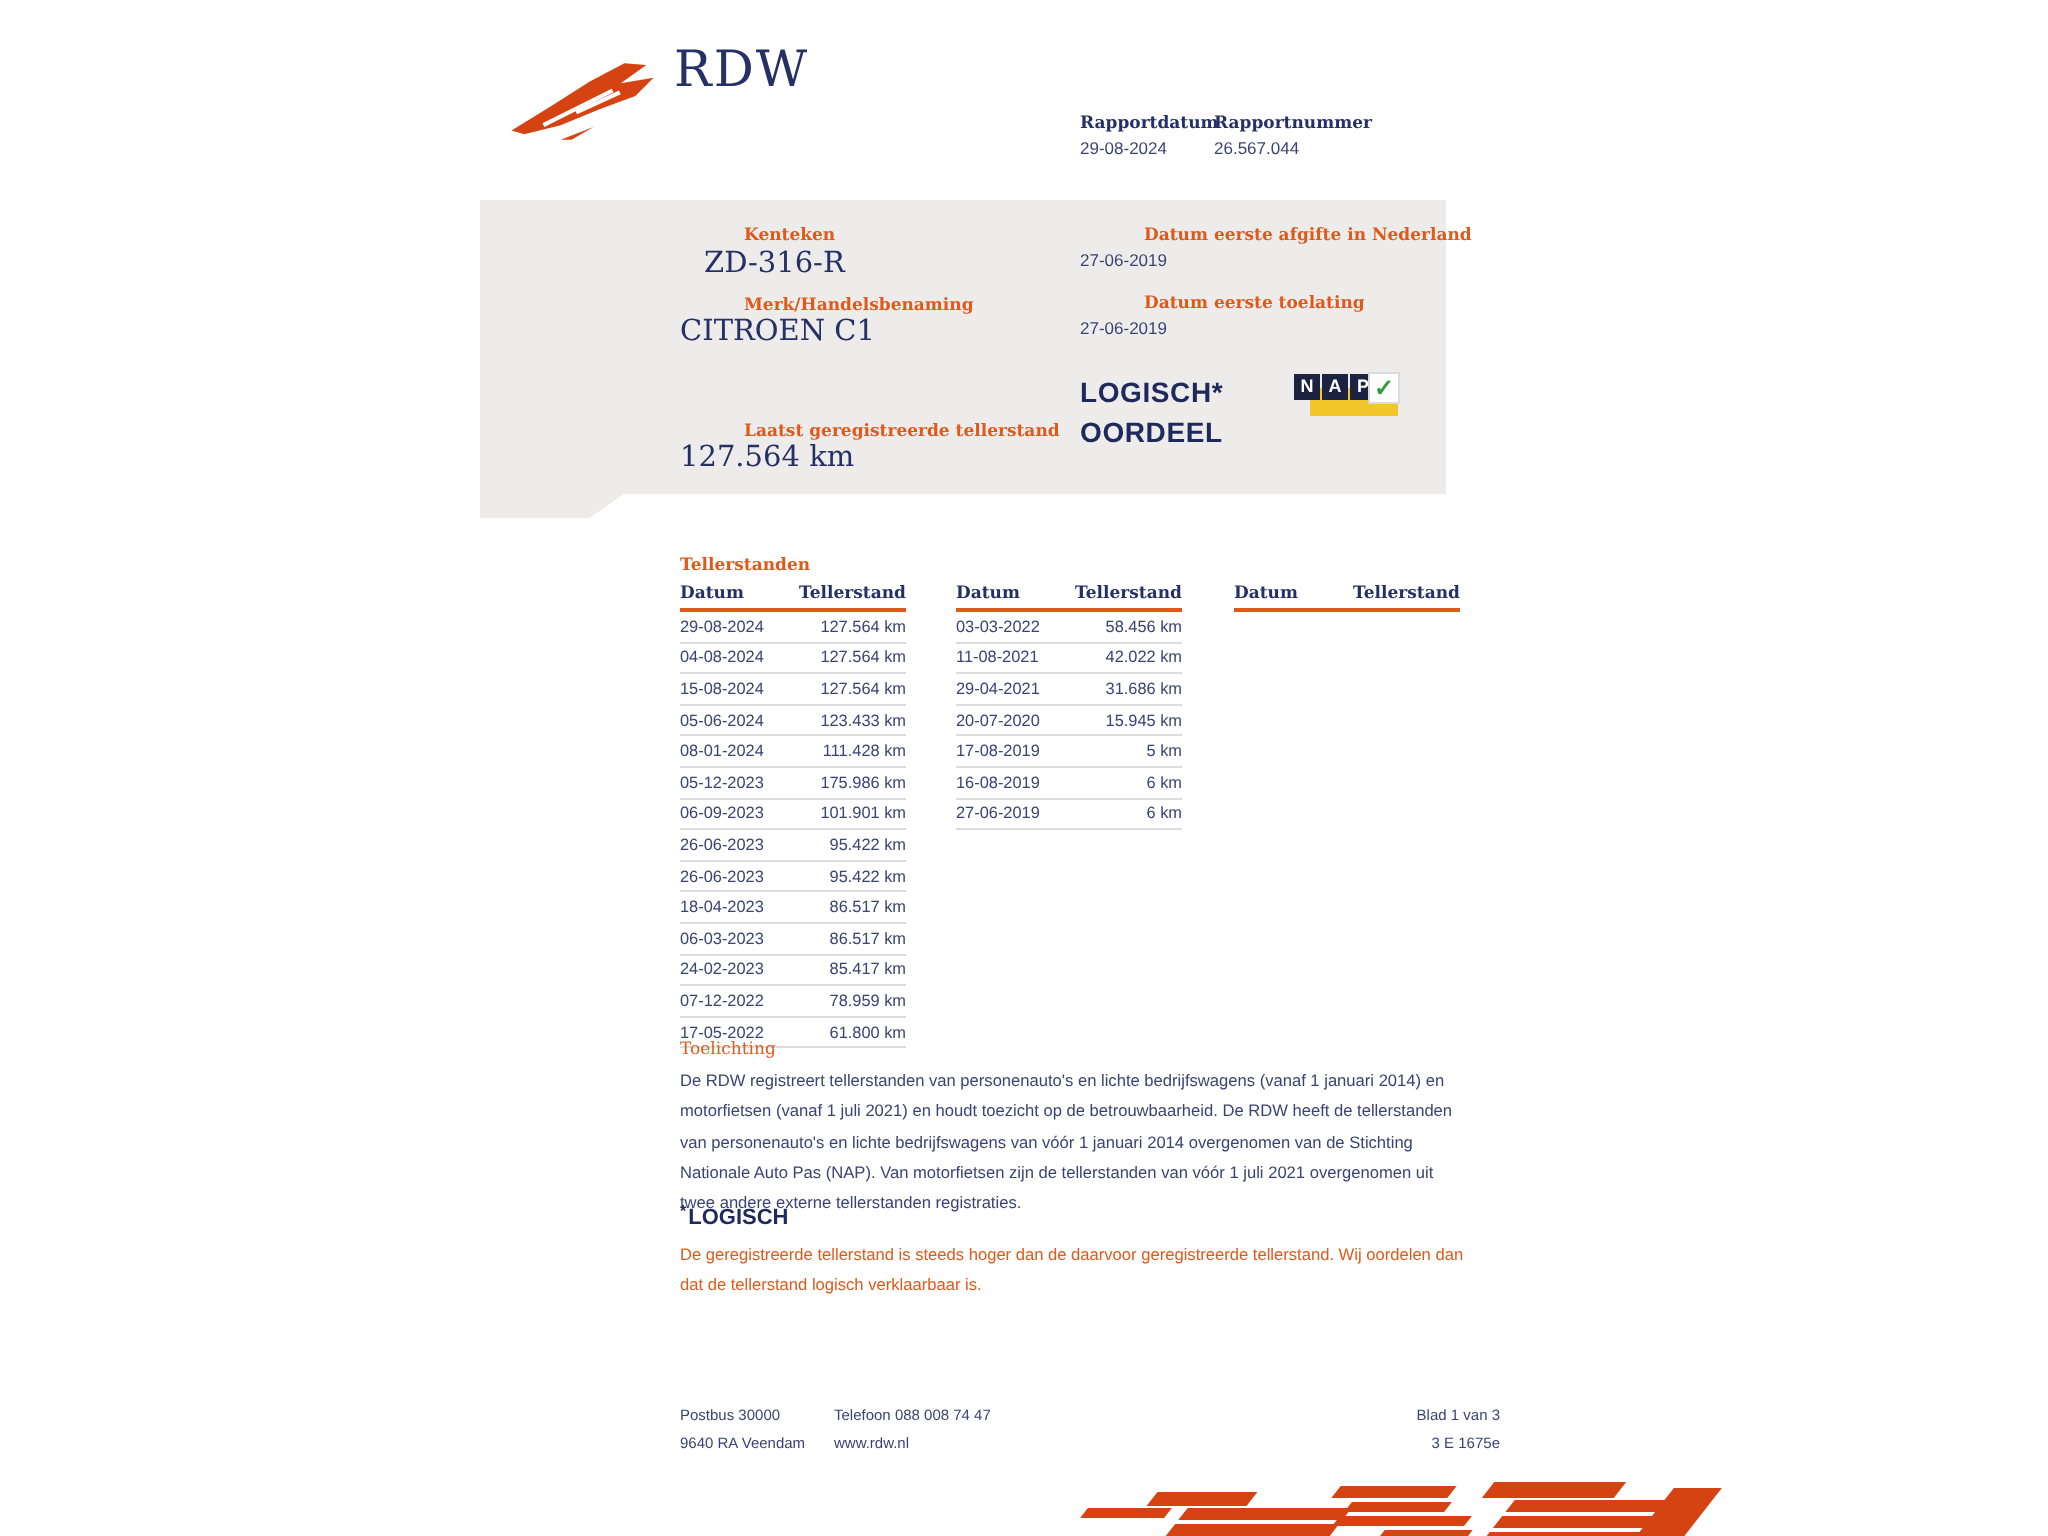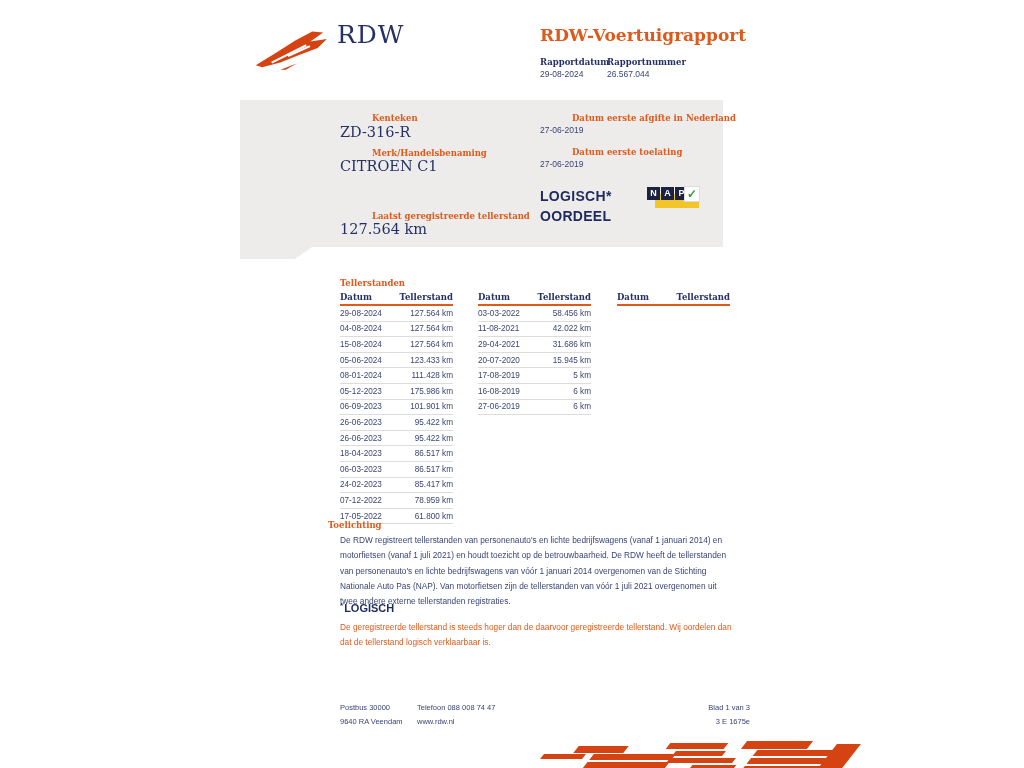--- a/index.html
+++ b/index.html
@@ -20,21 +20,21 @@
 
   
   #graybox{position:absolute;left:240px;top:100px;width:483px;height:147px;background:#eeeceb;}
   #graybox-tab{position:absolute;left:240px;top:247px;width:72px;height:12px;background:#eeeceb;
                clip-path:polygon(0 0,100% 0,76% 100%,0 100%);}
   .obx-label{position:absolute;font-family:"DejaVu Serif",serif;font-weight:bold;
              font-size:8.5px;color:#dd5a1b;margin-left:32px;}
   .obx-serifval{position:absolute;font-family:"DejaVu Serif",serif;font-size:14.5px;color:#253066;}
   .obx-sansval{position:absolute;font-size:8.5px;color:#3a4474;}
   #lbl-kenteken{left:340px;top:113px;}
-  #val-kenteken{left:340px;top:124px;text-align:center;}
+  #val-kenteken{left:352px;top:124px;text-align:center;}
   #lbl-merk{left:340px;top:148px;}
   #val-merk{left:340px;top:158px;}
   #lbl-teller{left:340px;top:211px;}
   #val-teller{left:340px;top:221px;}
   #lbl-afgifte{left:540px;top:113px;}
   #val-afgifte{left:540px;top:125px;}
   #lbl-toelating{left:540px;top:147px;}
   #val-toelating{left:540px;top:159px;}
   #oordeel{position:absolute;left:540px;top:186px;font-weight:bold;font-size:14px;
            line-height:20px;color:#1f2a5c;letter-spacing:.3px;}
@@ -54,22 +54,22 @@
                font-weight:bold;font-size:8.5px;color:#dd5a1b;}
   .tgroup{position:absolute;top:292px;width:113px;}
   #tgroup-0{left:340px;} #tgroup-1{left:478px;} #tgroup-2{left:617px;}
   .thead{display:flex;justify-content:space-between;border-bottom:2px solid #dd5a1b;
          padding-bottom:2px;font-family:"DejaVu Serif",serif;font-weight:bold;
          font-size:8.5px;color:#253066;}
   .trow{display:flex;justify-content:space-between;border-bottom:1px solid #dcdcdc;
         height:14.6px;align-items:center;font-size:8.2px;color:#3a4474;}
 
   
-  #toel-title{position:absolute;left:328px;top:520px;font-family:"DejaVu Serif",serif;
-              font-weight:bold;font-size:8.5px;color:#dd5a1b;}
+  #toel-title{position:absolute;left:340px;top:520px;font-family:"DejaVu Serif",serif;
+              font-weight:normal;font-size:8.5px;color:#dd5a1b;}
   #toel-body{position:absolute;left:340px;top:533px;width:394px;font-size:8.3px;
              line-height:15.3px;color:#3a4474;}
   #logisch-head{position:absolute;left:340px;top:601px;font-weight:bold;font-size:11px;
                 color:#1f2a5c;}
   #logisch-head .ast{font-size:8px;vertical-align:4px;margin-right:1px;}
   #logisch-body{position:absolute;left:340px;top:620px;width:394px;font-size:8.3px;
                 line-height:15px;color:#dd5a1b;}
 
   
   .foot{position:absolute;font-size:7.5px;color:#3a4474;line-height:14px;}
@@ -87,21 +87,20 @@
 
 <div id="page">
 
   <svg id="logo-wing" viewBox="0 0 90 52">
     <path d="M3 45 L24 32 L46 18 L65 8 L77 9 L63 19 L81 16 L71 26 L52 33 L30 42 L10 47 Z" fill="#d64312"></path>
     <path d="M20 41 L58 22 L59 24 L21 43 Z" fill="#ffffff"></path>
     <path d="M38 34 L62 23 L63 25 L39 36 Z" fill="#ffffff"></path>
     <path d="M30 50 L48 43 L36 50 Z" fill="#d64312"></path>
   </svg>
   <div id="logo-word">RDW</div>
-  <div id="report-title">RDW-Voertuigrapport</div>
   <div id="meta-date-label" class="meta-label">Rapportdatum</div>
   <div id="meta-num-label" class="meta-label">Rapportnummer</div>
   <div id="meta-date-value" class="meta-value">29-08-2024</div>
   <div id="meta-num-value" class="meta-value">26.567.044</div>
 
   <div id="graybox"></div>
   <div id="graybox-tab"></div>
 
   <div id="lbl-kenteken" class="obx-label">Kenteken</div>
   <div id="val-kenteken" class="obx-serifval">ZD-316-R</div>

